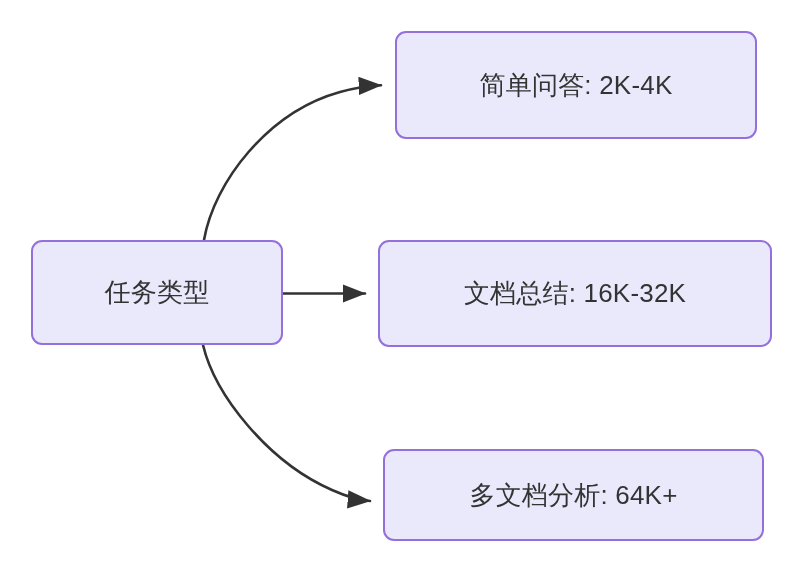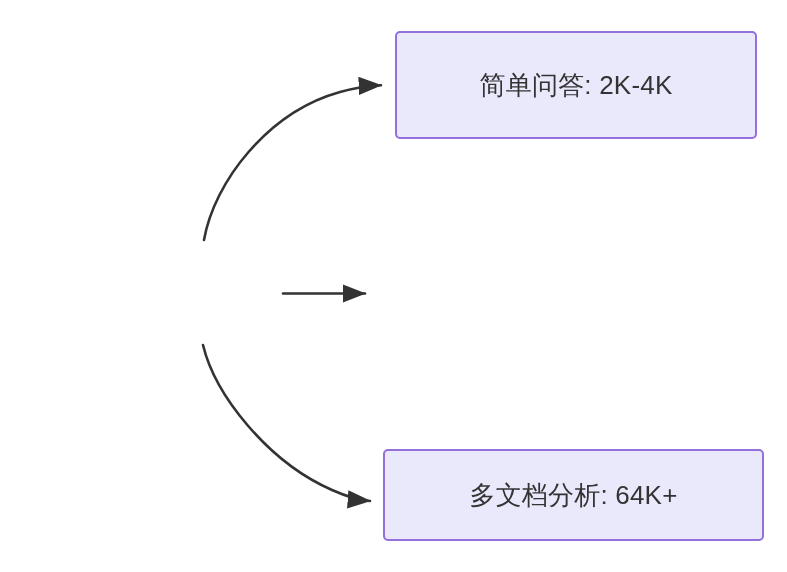--- a/index.html
+++ b/index.html
@@ -24,21 +24,21 @@
     top: 0;
     width: 787px;
     height: 572px;
     pointer-events: none;
   }
   .node {
     position: absolute;
     box-sizing: border-box;
     background: #eae8fb;
     border: 2.4px solid #9370db;
-    border-radius: 5px;
+    border-radius: 11px;
     display: flex;
     align-items: center;
     justify-content: center;
     color: #333333;
     font-size: 26px;
     font-weight: 400;
     letter-spacing: 0.2px;
     line-height: 1.25;
     white-space: nowrap;
     z-index: 2;
@@ -65,23 +65,29 @@
       </marker>
     </defs>
 
     <path d="M 204 240 C 214 182, 268 112, 340 92 C 358 87, 372 85.5, 381 85.2" fill="none" stroke="#333333" stroke-width="2.6" stroke-linecap="round" marker-end="url(#arrowhead)"></path>
 
     <path d="M 283 293.5 L 365 293.5" fill="none" stroke="#333333" stroke-width="2.6" stroke-linecap="round" marker-end="url(#arrowhead)"></path>
 
     <path d="M 203 345 C 215 395, 268 462, 332 490 C 350 498, 363 500.5, 370 501" fill="none" stroke="#333333" stroke-width="2.6" stroke-linecap="round" marker-end="url(#arrowhead)"></path>
   </svg>
 
+  <div class="node" id="node-root">
+    <span class="node-label">任务类型</span>
+  </div>
 
   <div class="node" id="node-qa">
     <span class="node-label">简单问答: 2K-4K</span>
   </div>
 
+  <div class="node" id="node-doc">
+    <span class="node-label">文档总结: 16K-32K</span>
+  </div>
 
   <div class="node" id="node-multi">
     <span class="node-label">多文档分析: 64K+</span>
   </div>
 
 </div>
 
 </body></html>

